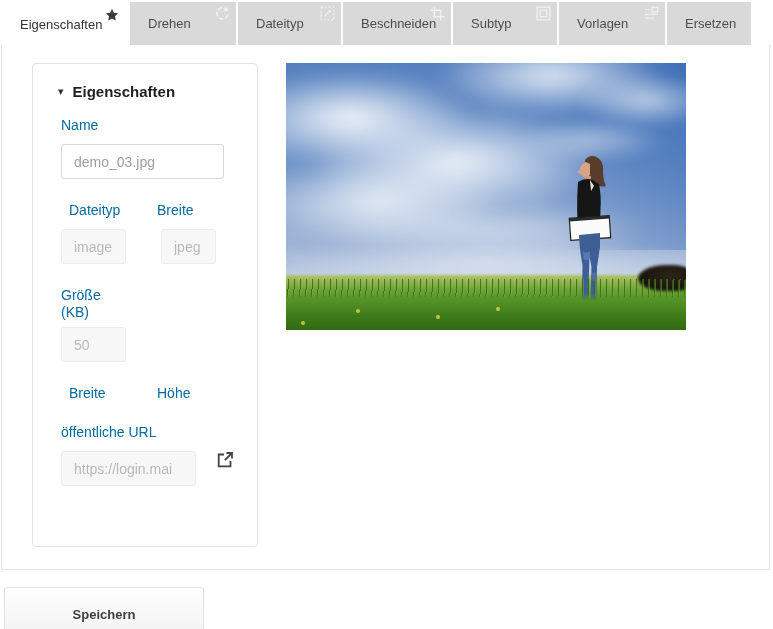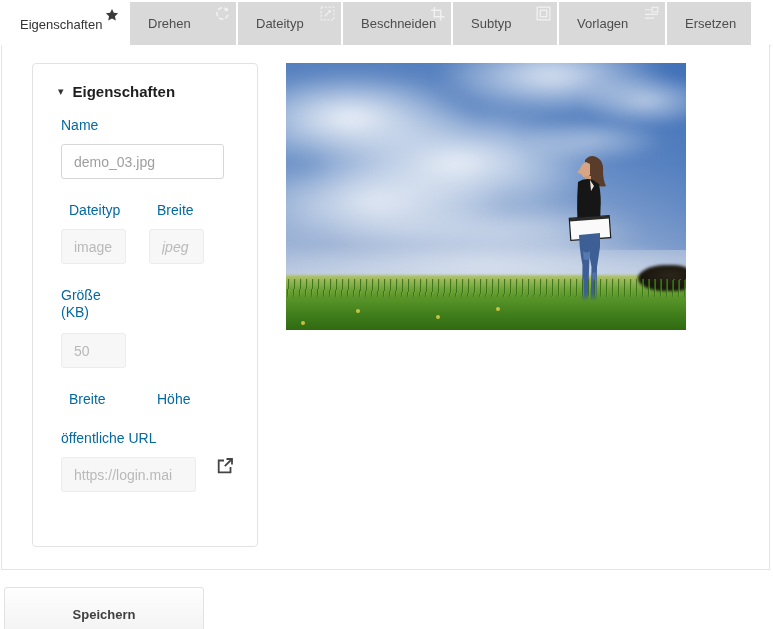--- a/index.html
+++ b/index.html
@@ -40,22 +40,22 @@
   .lbl-row    { margin-top:23px; display:flex; }
   .lbl-size   { margin-top:23px; width:70px; }
   .lbl-url    { margin-top:22px; }
   .col1 { width:96px;padding-left:8px; }
   .inrow { margin-top:10px; display:flex; }
   .input { display:block; border:1px solid #d7d7d7; border-radius:3px; height:35px;
            padding:12px 12px; font-size:14px; color:#9e9e9e; background:#fff; outline:none;
            font-family:"Liberation Sans", sans-serif; }
   .in-name { margin-top:10px; width:163px; }
   .in-sm   { width:65px; }
-  .in-sm2  { width:55px; margin-left:23px;font-style:italic; }
-  .in-size { margin-top:12px; width:65px; }
+  .in-sm2  { width:55px; margin-left:35px; }
+  .in-size { margin-top:6px; width:65px; }
   .in-url  { width:135px; }
   .input.disabled { background:#f7f7f7; border-color:#ececec; color:#b9b9b9; }
   .url-row { margin-top:10px; display:flex; align-items:flex-start; }
   .extlink { margin-left:20px; margin-top:0px; width:18px; height:18px; cursor:pointer; }
 
   
   .photo { position:absolute; left:284px; top:18px; width:400px; height:267px;
            overflow:hidden; background:linear-gradient(to bottom,
              #4d79b8 0%, #6априm 0%); }
   .sky { position:absolute; inset:0;

